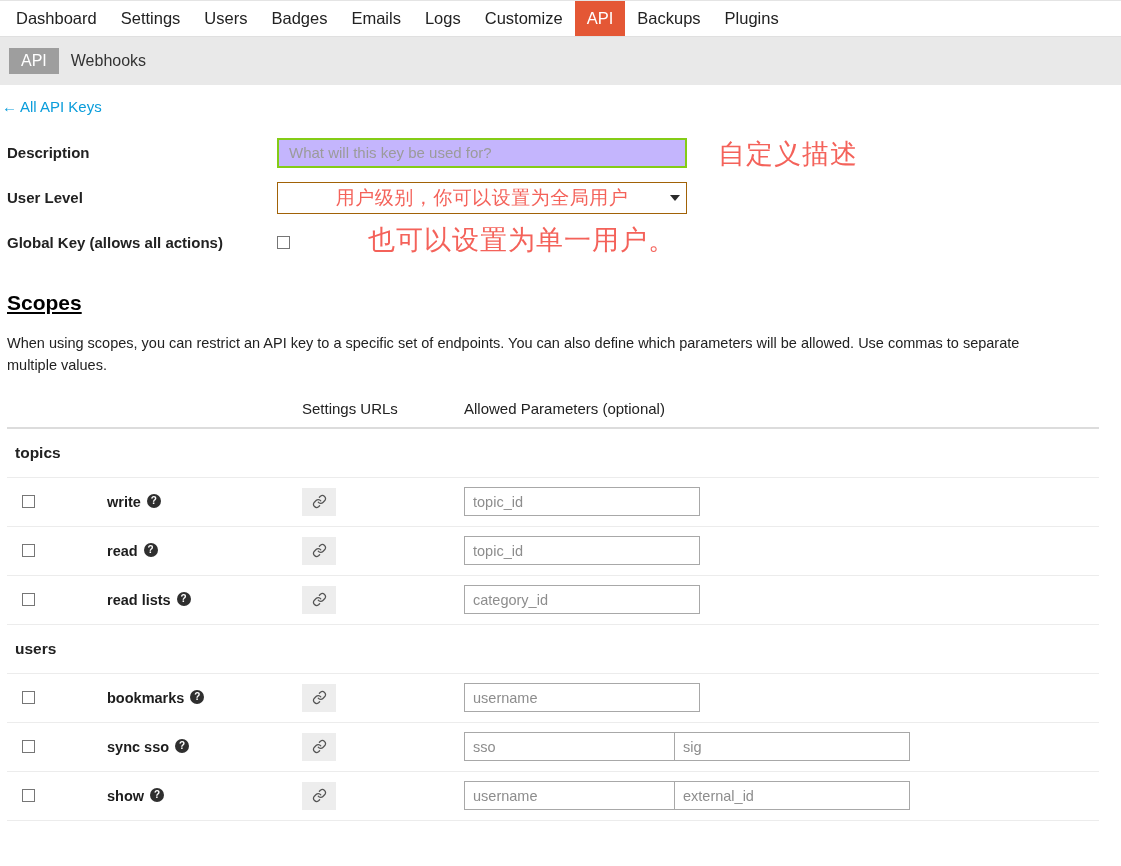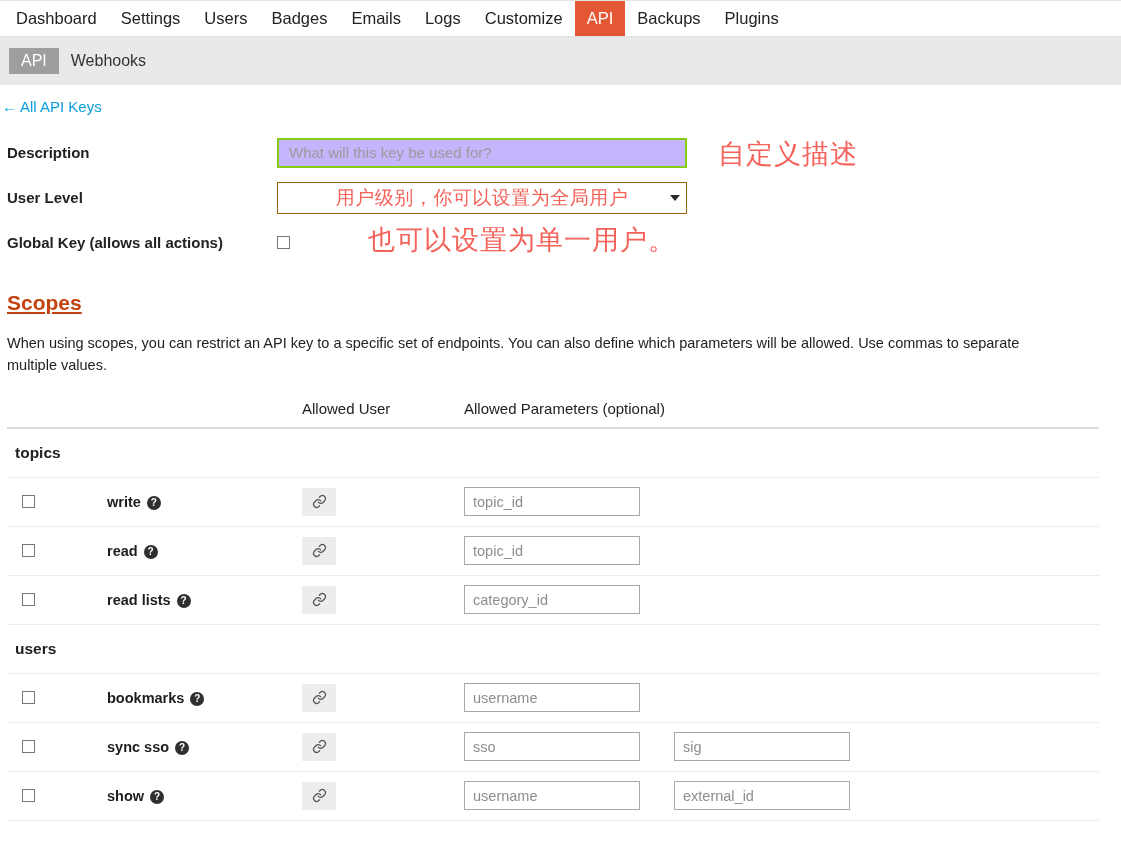--- a/index.html
+++ b/index.html
@@ -133,21 +133,21 @@
     white-space: nowrap;
     letter-spacing: 1px;
   }
 
   
   #scopes-title {
     margin: 26px 0 0 7px;
     font-size: 21px;
     font-weight: bold;
     text-decoration: underline;
-    color: #c2410c;
+    color: #000000;
   }
   #scopes-desc {
     margin: 17px 7px 0 7px;
     font-size: 14.5px;
     line-height: 22px;
     color: #222222;
     max-width: 1060px;
   }
 
   
@@ -187,21 +187,21 @@
   .col-url    { width: 162px; }
   .col-p1     { width: 210px; }
   .col-p2     { width: 215px; }
   .col-rest   { width: 210px; }
 
   .scope-name {
     font-size: 14.5px;
     font-weight: bold;
     color: #1d1d1d;
     display: inline-flex;
-    align-items: flex-end;
+    align-items: flex-start;
     gap: 6px;
   }
   .help-icon {
     display: inline-flex;
     align-items: center; justify-content: center;
     width: 14px; height: 14px;
     border-radius: 50%;
     background: #2f2f2f;
     color: #ffffff;
     font-size: 10px;
@@ -218,21 +218,21 @@
   }
   .param-input {
     height: 29px;
     border: 1px solid #a8a8a8;
     font-size: 14.5px;
     padding: 0 8px;
     color: #333333;
     background: #ffffff;
     font-family: "Liberation Sans", sans-serif;
     outline: none;
-    width: 176px;
+    width: 236px;
   }
   .param-input::placeholder { color: #8d8d8d; }
 
   #table-wrap { position: relative; }
   .chk-cell { padding-left: 15px !important; }
 </style>
 </head>
 <body>
 
 
@@ -321,21 +321,21 @@
         <col class="col-name">
         <col class="col-url">
         <col class="col-p1">
         <col class="col-p2">
         <col class="col-rest">
   </colgroup>
   <thead>
     <tr>
       <th></th>
       <th></th>
-      <th>Allowed User</th>
+      <th>Settings URLs</th>
       <th colspan="3">Allowed Parameters (optional)</th>
     </tr>
   </thead>
   <tbody>
 
     <tr class="group-row">
       <td colspan="6">
             <div class="group-name">topics</div>
           </td>
     </tr>

